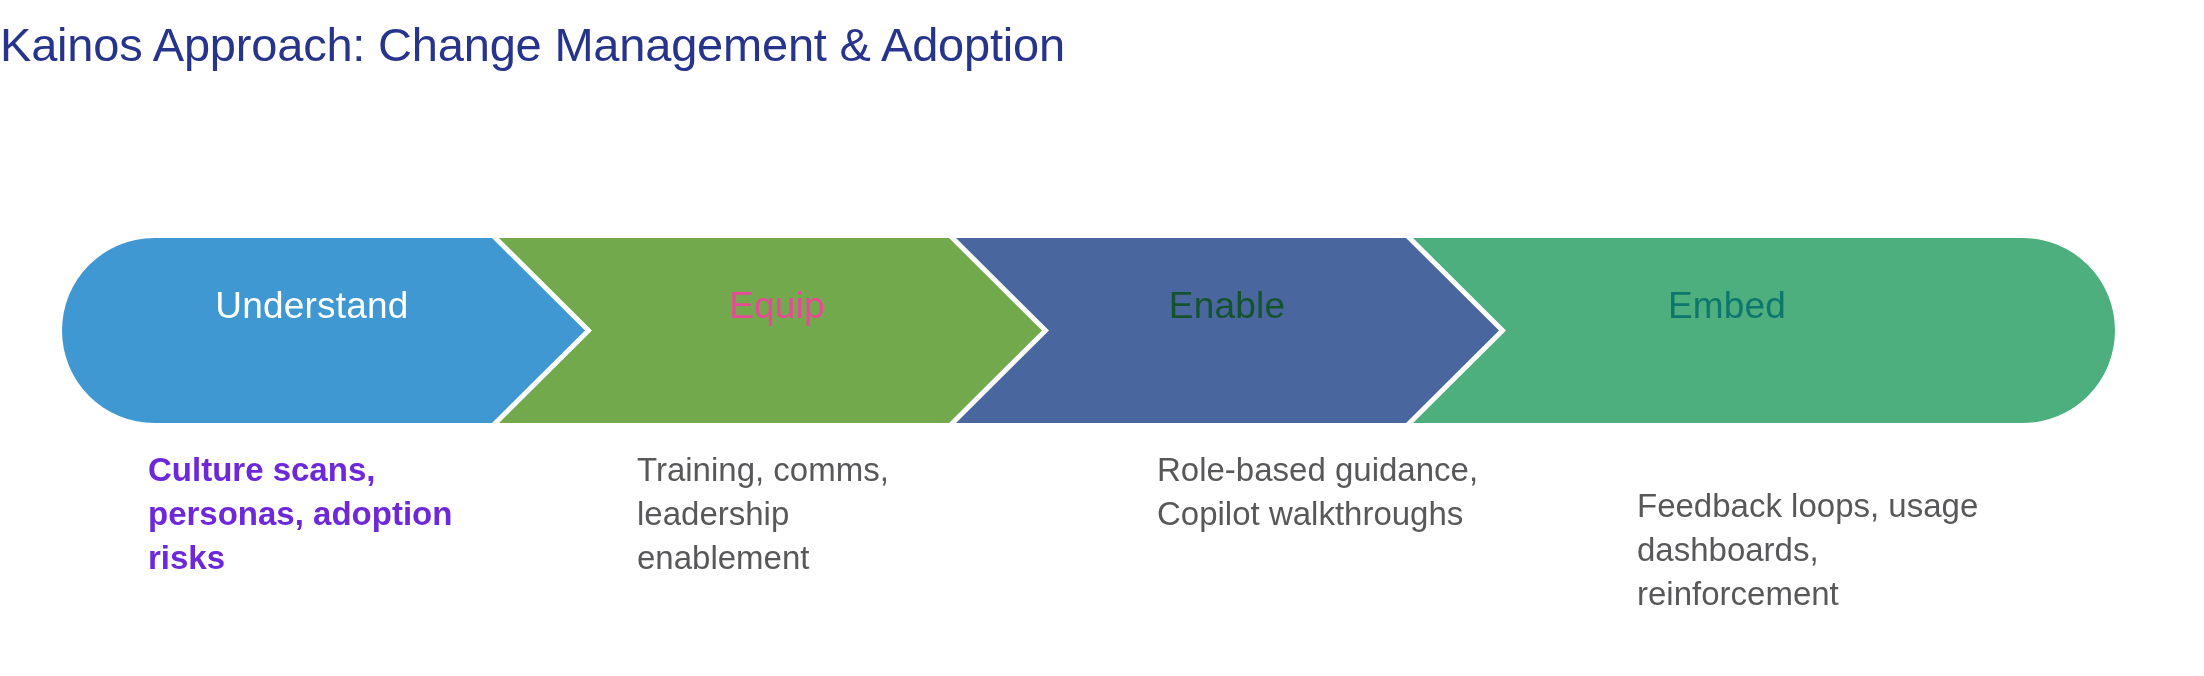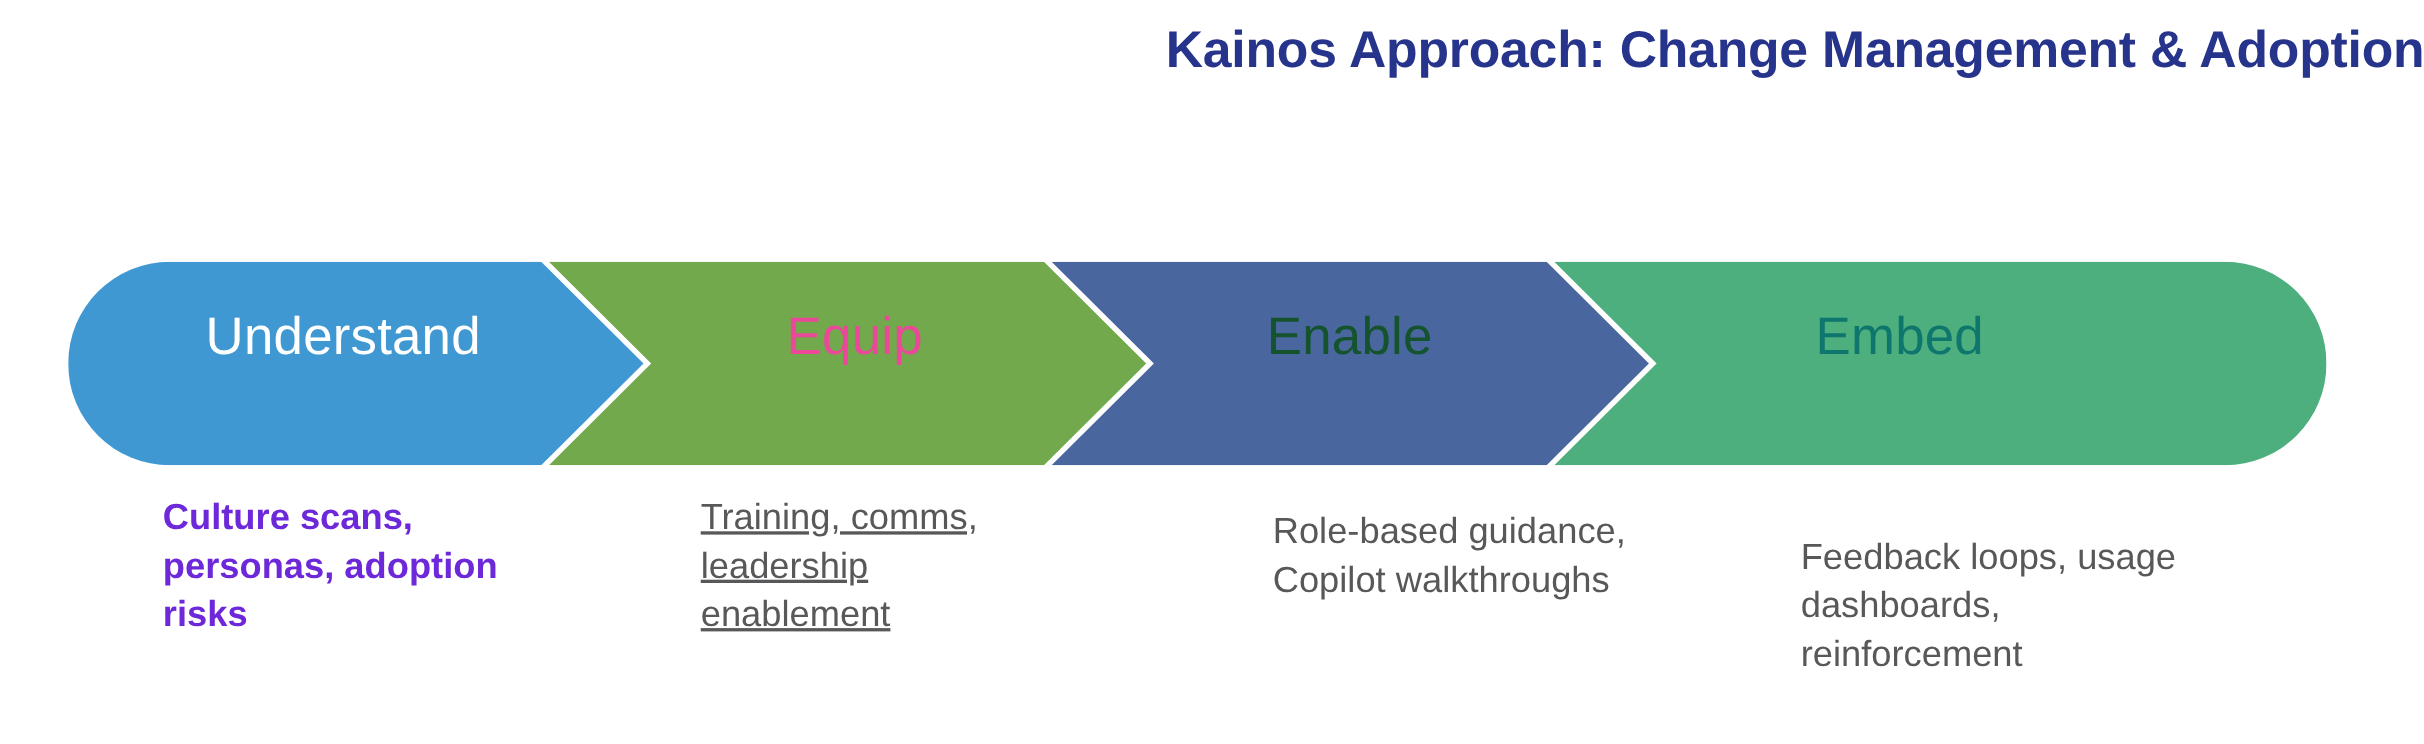--- a/index.html
+++ b/index.html
@@ -22,23 +22,23 @@
     height: 676px;
     background: #ffffff;
   }
 
   
   #slide-title {
     position: absolute;
     left: 0;
     top: 18px;
     width: 2204px;
-    text-align: right;
+    text-align: left;
     font-size: 47px;
-    font-weight: bold;
+    font-weight: normal;
     letter-spacing: -0.2px;
     color: #27348B;
     line-height: 1.15;
     white-space: nowrap;
   }
 
   
   #chevron-band {
     position: absolute;
     left: 62px;
@@ -53,21 +53,21 @@
   }
 
   .stage-label {
     position: absolute;
     top: 0;
     height: 136px;
     display: flex;
     align-items: center;
     justify-content: center;
     color: #ffffff;
-    font-size: 48px;
+    font-size: 37px;
     font-weight: 400;
     letter-spacing: 0.2px;
     pointer-events: none;
     white-space: nowrap;
   }
   #stage-label-0 { left: 0px;    width: 500px; }
   #stage-label-1 { left: 500px;  width: 430px; }
   #stage-label-2 { left: 930px;  width: 470px; }
   #stage-label-3 { left: 1400px; width: 530px; }
 
@@ -76,21 +76,21 @@
     position: absolute;
     top: 448px;
     color: #58585A;
     font-size: 33px;
     line-height: 1.33;
     font-weight: 400;
     white-space: pre-line;
   }
   #desc-0 { left: 148px;  width: 330px; }
   #desc-1 { left: 637px;  width: 330px; }
-  #desc-2 { left: 1157px; width: 330px; margin-top: 13px; }
+  #desc-2 { left: 1157px; width: 330px; }
   #desc-3 { left: 1637px; width: 360px; }
 </style>
 </head>
 <body>
 
 <div id="slide" style="background: rgb(255, 255, 255);">
 
   <div id="slide-title" style="color: rgb(39, 52, 139);">Kainos Approach: Change Management &amp; Adoption</div>
 
   <div id="chevron-band">
@@ -108,17 +108,17 @@
                L 1351,185 L 1444,92.5 Z" fill="#4CAF7D"></path>
     </svg>
 
     <div class="stage-label" id="stage-label-0" style="color: rgb(255, 255, 255);">Understand</div>
     <div class="stage-label" id="stage-label-1" style="color: #ec4899;">Equip</div>
     <div class="stage-label" id="stage-label-2" style="color: #14532d;">Enable</div>
     <div class="stage-label" id="stage-label-3" style="color: #0f766e;">Embed</div>
   </div>
 
   <div class="desc" id="desc-0" style="color: #6d28d9; font-weight: bold;">Culture scans, personas, adoption risks</div>
-  <div class="desc" id="desc-1" style="color: rgb(88, 88, 90); text-decoration: underline;">Training, comms, leadership enablement</div>
+  <div class="desc" id="desc-1" style="color: rgb(88, 88, 90);">Training, comms, leadership enablement</div>
   <div class="desc" id="desc-2" style="color: rgb(88, 88, 90);">Role-based guidance, Copilot walkthroughs</div>
   <div class="desc" id="desc-3" style="color: rgb(88, 88, 90); margin-top: 36px;">Feedback loops, usage dashboards, reinforcement</div>
 
 </div>
 
 </body></html>

